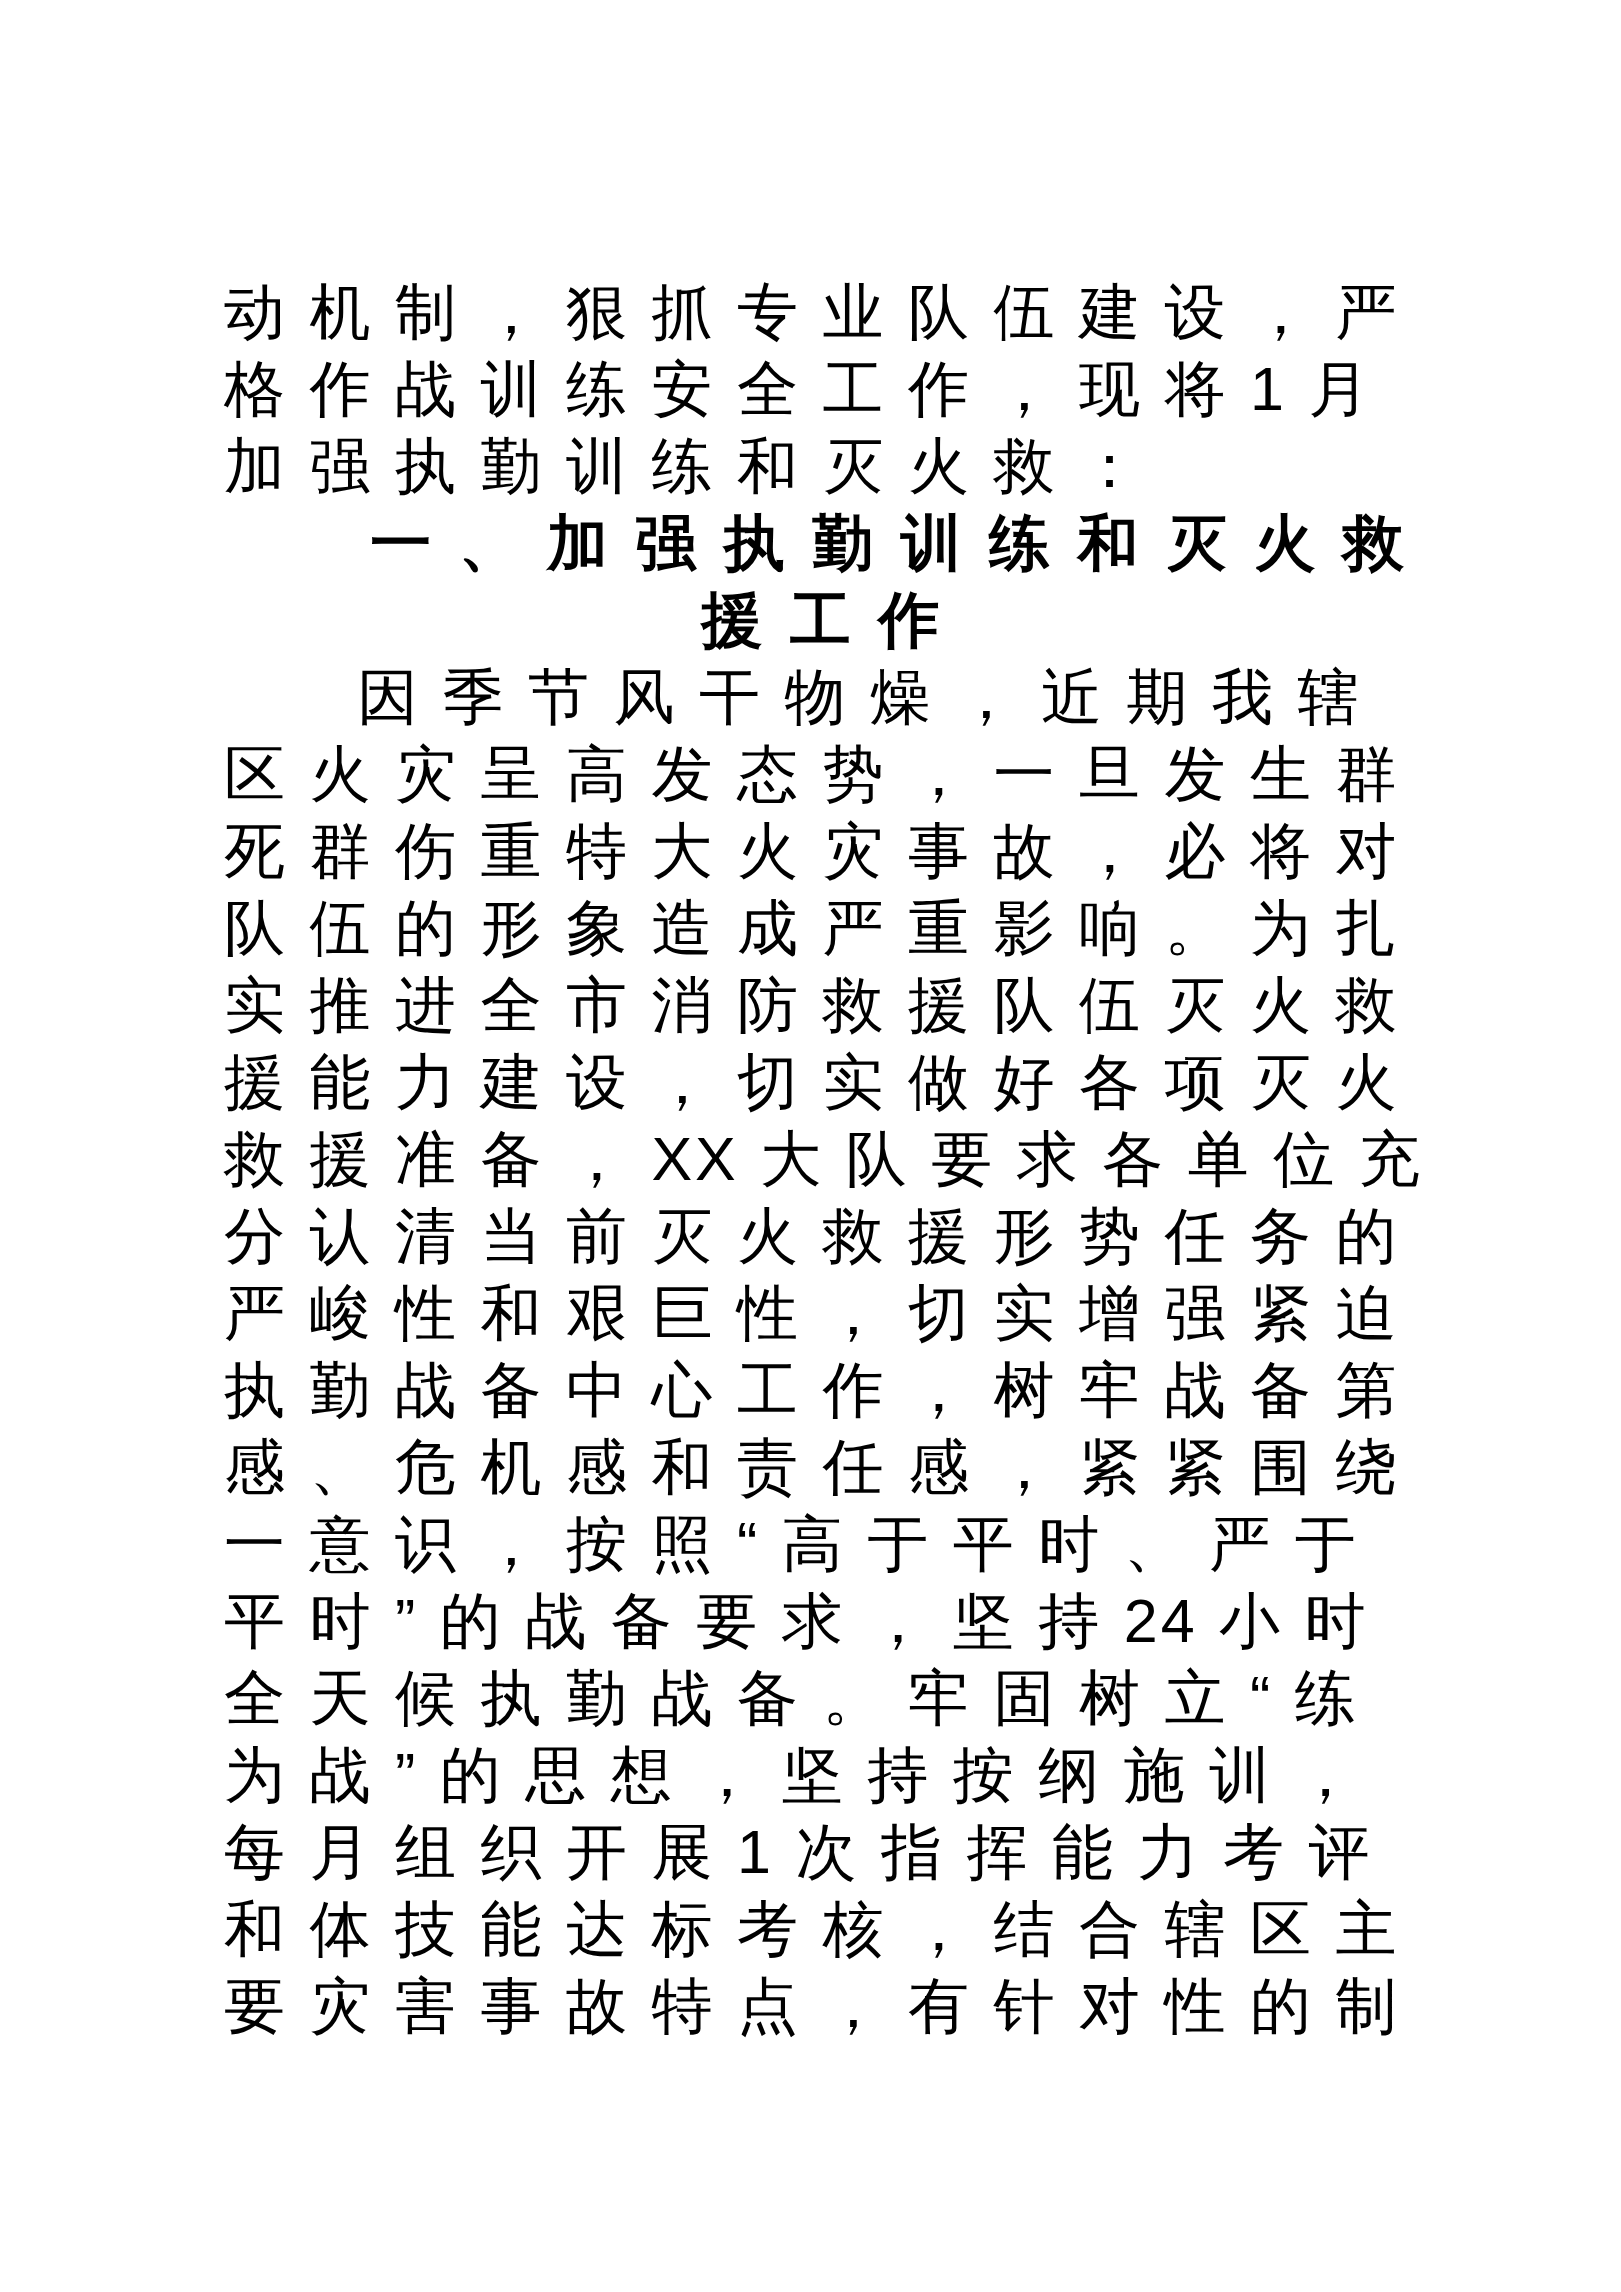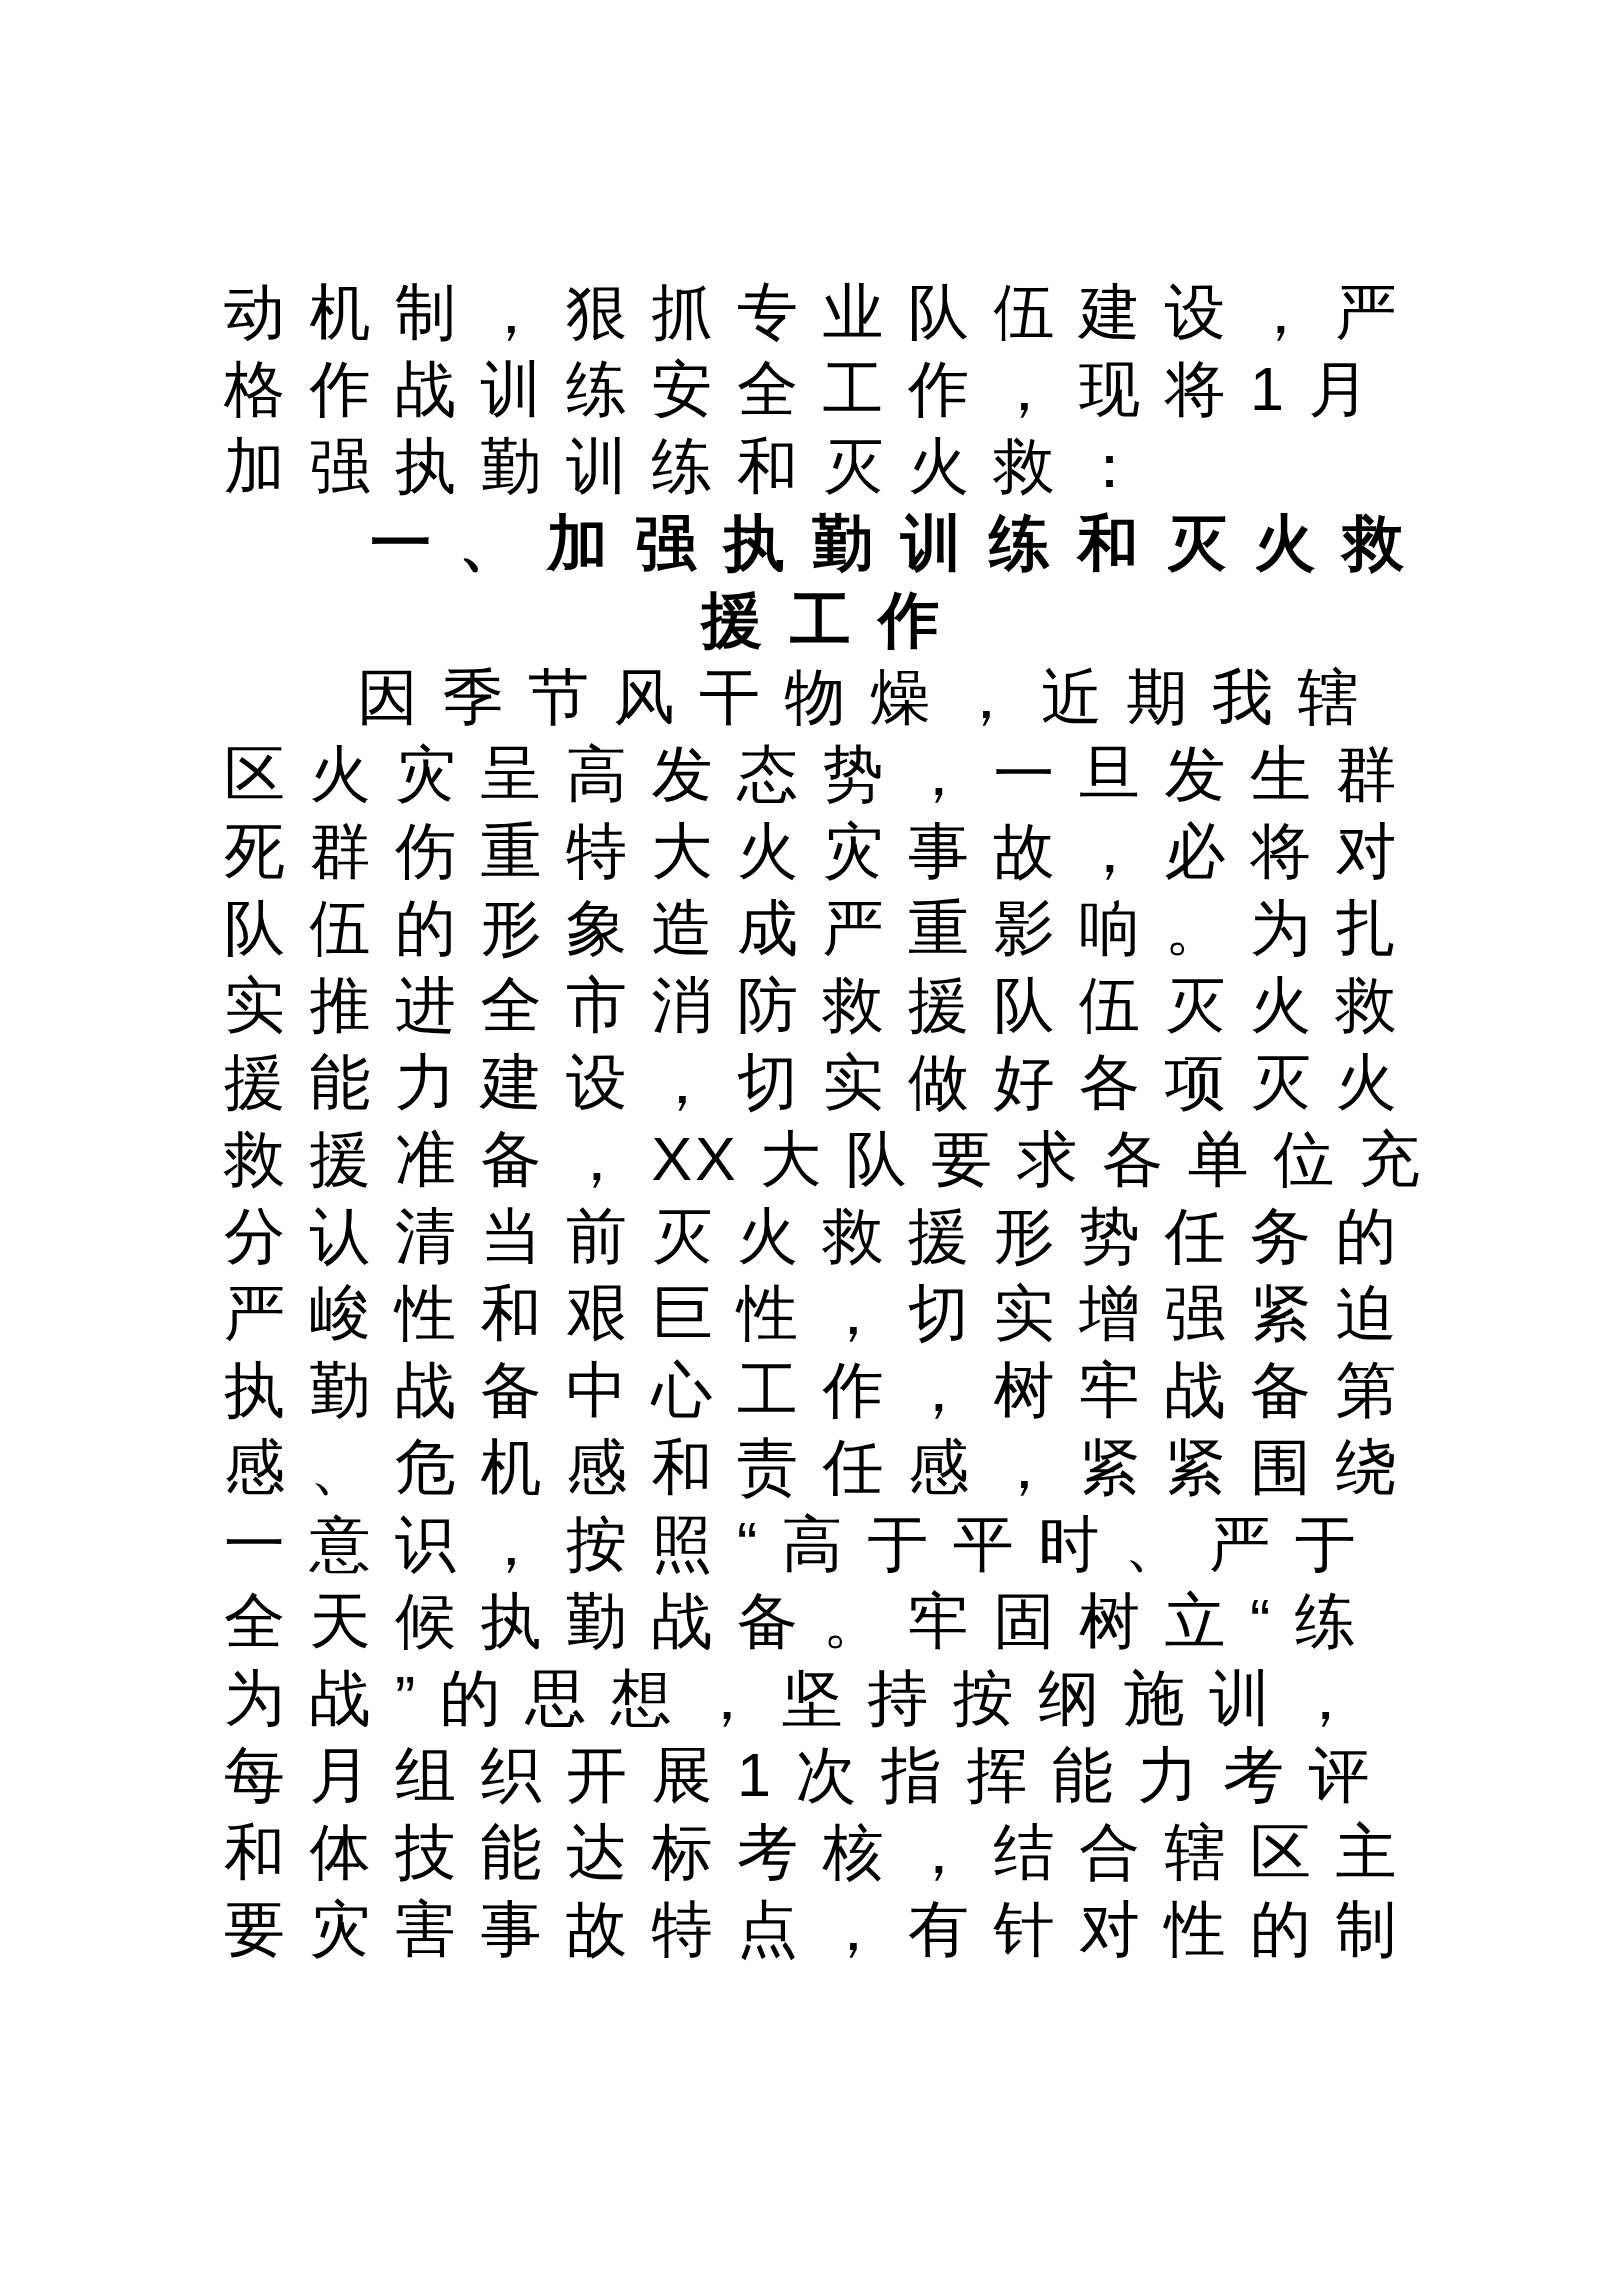--- a/index.html
+++ b/index.html
@@ -58,20 +58,21 @@
     <div class="cjk-line">死群伤重特大火灾事故，必将对</div>
     <div class="cjk-line">队伍的形象造成严重影响。为扎</div>
     <div class="cjk-line">实推进全市消防救援队伍灭火救</div>
     <div class="cjk-line">援能力建设，切实做好各项灭火</div>
     <div class="cjk-line">救援准备，<span class="ascii">XX</span>大队要求各单位充</div>
     <div class="cjk-line">分认清当前灭火救援形势任务的</div>
     <div class="cjk-line">严峻性和艰巨性，切实增强紧迫</div>
     <div class="cjk-line">执勤战备中心工作，树牢战备第</div>
     <div class="cjk-line">感、危机感和责任感，紧紧围绕</div>
     <div class="cjk-line">一意识，按照“高于平时、严于</div>
+    <div class="cjk-line">平时”的战备要求，坚持<span class="ascii">24</span>小时</div>
     <div class="cjk-line">全天候执勤战备。牢固树立“练</div>
     <div class="cjk-line">为战”的思想，坚持按纲施训，</div>
     <div class="cjk-line">每月组织开展<span class="ascii">1</span>次指挥能力考评</div>
     <div class="cjk-line">和体技能达标考核，结合辖区主</div>
     <div class="cjk-line">要灾害事故特点，有针对性的制</div>
   </div>
 </div>
 
 
 </body></html>

